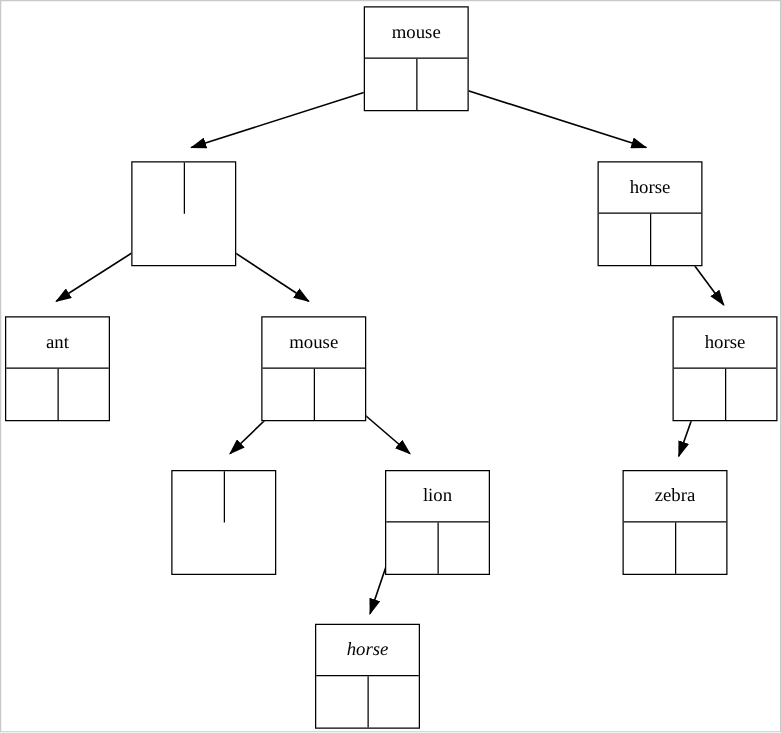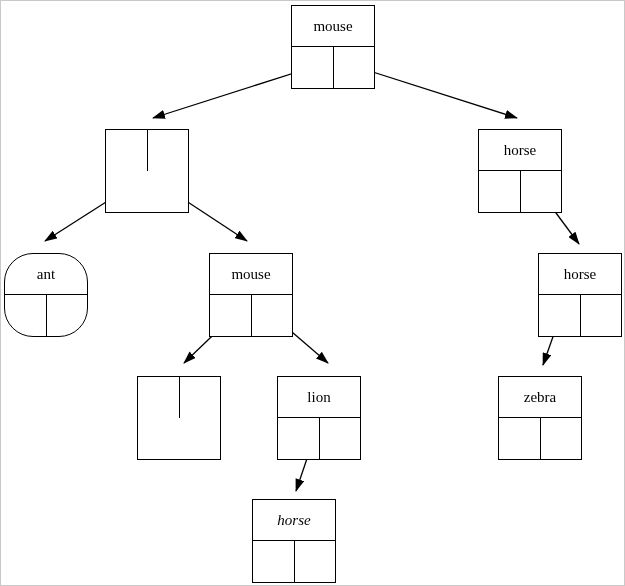--- a/index.html
+++ b/index.html
@@ -90,21 +90,21 @@
           <div class="cell right"></div>
         </div>
       </div>
       <div class="node" style="left: 477px; top: 128px;">
         <div class="label">horse</div>
         <div class="cells">
           <div class="cell left"></div>
           <div class="cell right"></div>
         </div>
       </div>
-      <div class="node" style="left: 3px; top: 252px; border-radius: 29px;">
+      <div class="node" style="left: 3px; top: 252px;">
         <div class="label">ant</div>
         <div class="cells">
           <div class="cell left"></div>
           <div class="cell right"></div>
         </div>
       </div>
       <div class="node" style="left: 208px; top: 252px;">
         <div class="label">mouse</div>
         <div class="cells">
           <div class="cell left"></div>
@@ -117,21 +117,21 @@
           <div class="cell left"></div>
           <div class="cell right"></div>
         </div>
       </div>
       <div class="node" style="left: 136px; top: 375px;">
         <div class="cells">
           <div class="cell left"></div>
           <div class="cell right"></div>
         </div>
       </div>
-      <div class="node" style="left: 276px; top: 375px;">
+      <div class="node" style="left: 307px; top: 375px;">
         <div class="label">lion</div>
         <div class="cells">
           <div class="cell left"></div>
           <div class="cell right"></div>
         </div>
       </div>
       <div class="node" style="left: 497px; top: 375px;">
         <div class="label">zebra</div>
         <div class="cells">
           <div class="cell left"></div>

